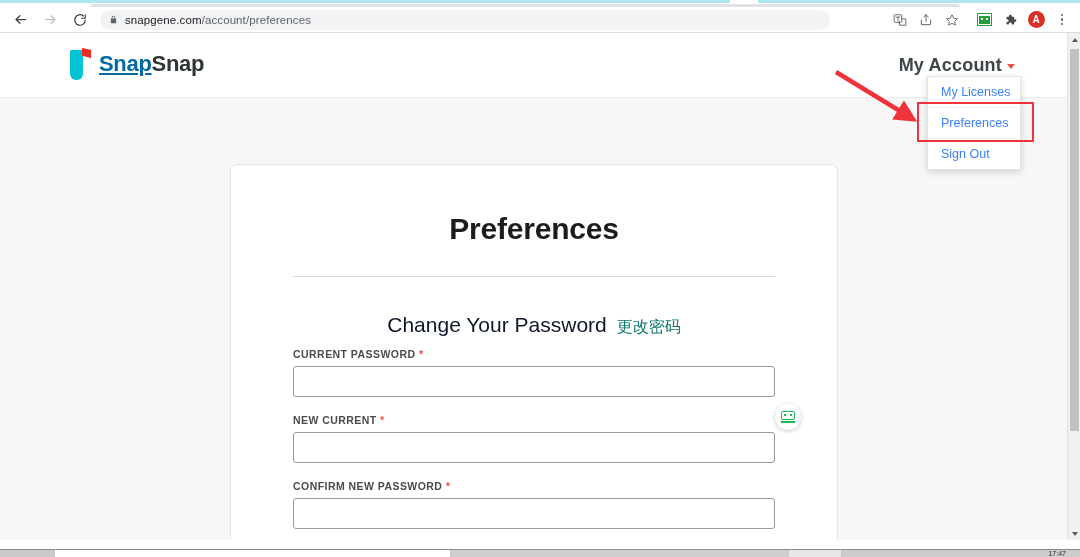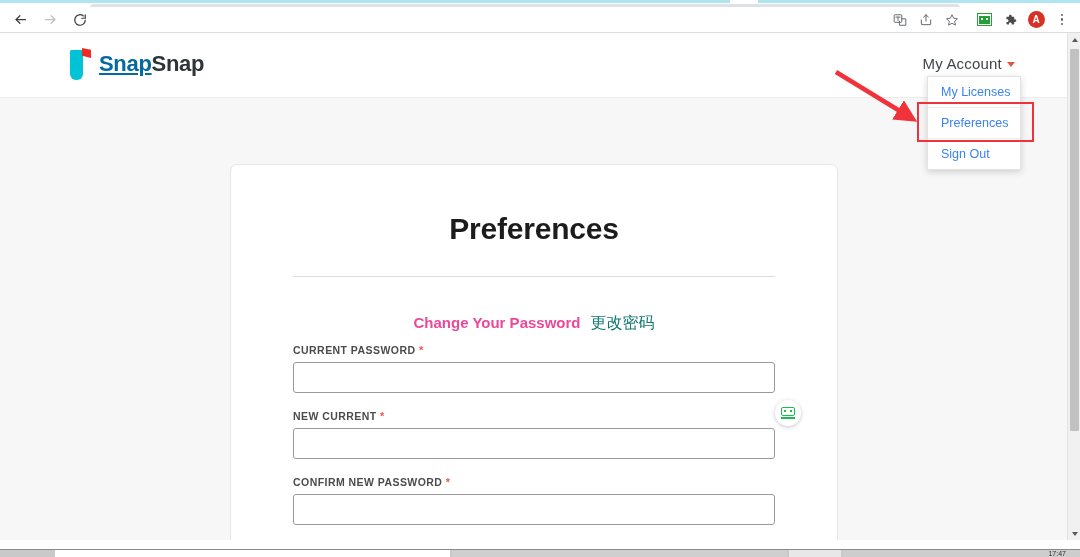--- a/index.html
+++ b/index.html
@@ -108,21 +108,21 @@
     clip-path: polygon(0 0, 100% 18%, 100% 100%, 0 78%);
   }
   .logo-text { font-size: 22px; font-weight: bold; letter-spacing: -0.3px; }
   .logo-text .snap { color: #0369a1; text-decoration: underline; }
   .logo-text .gene { color: #2f3437; }
 
   .acct-btn {
     position: absolute; right: 52px; top: 22px;
     display: flex; align-items: center; gap: 5px; cursor: pointer;
   }
-  .acct-label { font-size: 15px; font-weight: normal; color: #3d4548; letter-spacing: .2px; }
+  .acct-label { font-size: 18px; font-weight: bold; color: #3d4548; letter-spacing: .2px; }
   .chev { width: 0; height: 0; border-left: 4px solid transparent; border-right: 4px solid transparent;
           border-top: 5px solid #e8553f; margin-top: 2px; }
 
   .dropdown {
     position: absolute; right: 46px; top: 43px; width: 94px;
     background: #ffffff; border: 1px solid #e3e3e3;
     box-shadow: 0 2px 7px rgba(0,0,0,.16);
     z-index: 40;
   }
   .dd-item {
@@ -147,21 +147,21 @@
   .card-title {
     text-align: center; font-size: 30px; font-weight: bold; color: #1c1c1c;
     margin-top: 47px; letter-spacing: -0.2px;
   }
   .divider { height: 1px; background: #dcdcdc; margin: 30px 62px 0 62px; }
 
   .section-head {
     display: flex; align-items: baseline; justify-content: center; gap: 10px;
     margin-top: 36px;
   }
-  .section-title { font-size: 15px; font-weight: bold; color: #ec4899; }
+  .section-title { font-size: 21px; font-weight: normal; color: #0f172a; }
   .section-cn { font-size: 16px; color: #0f766e; }
 
   .form { margin: 10px 62px 0 62px; position: relative; }
   .field { margin-bottom: 17px; }
   .field-label {
     font-size: 10.5px; font-weight: bold; color: #4b4b4b;
     letter-spacing: .45px; margin-bottom: 6px;
   }
   .req { color: #f0544a; font-size: 11px; }
   .field-input {
@@ -252,20 +252,28 @@
           </svg>
       </div>
       <div class="nav-btn">
         <svg width="14" height="14" viewBox="0 0 24 24" fill="none" stroke="currentColor" stroke-width="2.1" stroke-linecap="round" stroke-linejoin="round">
             <path d="M21 12a9 9 0 1 1-3.2-6.9"></path>
             <polyline points="21 3 21 9 15 9"></polyline>
           </svg>
       </div>
     </div>
 
+    <div class="omnibox">
+      <span class="lock">
+        <svg width="9" height="11" viewBox="0 0 24 24" fill="#5f6368">
+            <path d="M17 9V7a5 5 0 0 0-10 0v2H5v13h14V9h-2zm-8-2a3 3 0 0 1 6 0v2H9V7z"></path>
+          </svg>
+      </span>
+      <span class="url"><span class="host">snapgene.com</span><span>/account/preferences</span></span>
+    </div>
 
     <div class="tb-right">
       <div class="tb-icon">
         <svg width="14" height="14" viewBox="0 0 24 24" fill="none" stroke="currentColor" stroke-width="1.6">
             <rect x="2" y="3" width="13" height="13" rx="1.5"></rect>
             <path d="M5 7h7M8.5 7v6M15 10h7v11h-11v-7" stroke-linecap="round"></path>
           </svg>
       </div>
       <div class="tb-icon">
         <svg width="14" height="14" viewBox="0 0 24 24" fill="none" stroke="currentColor" stroke-width="1.7" stroke-linecap="round" stroke-linejoin="round">

